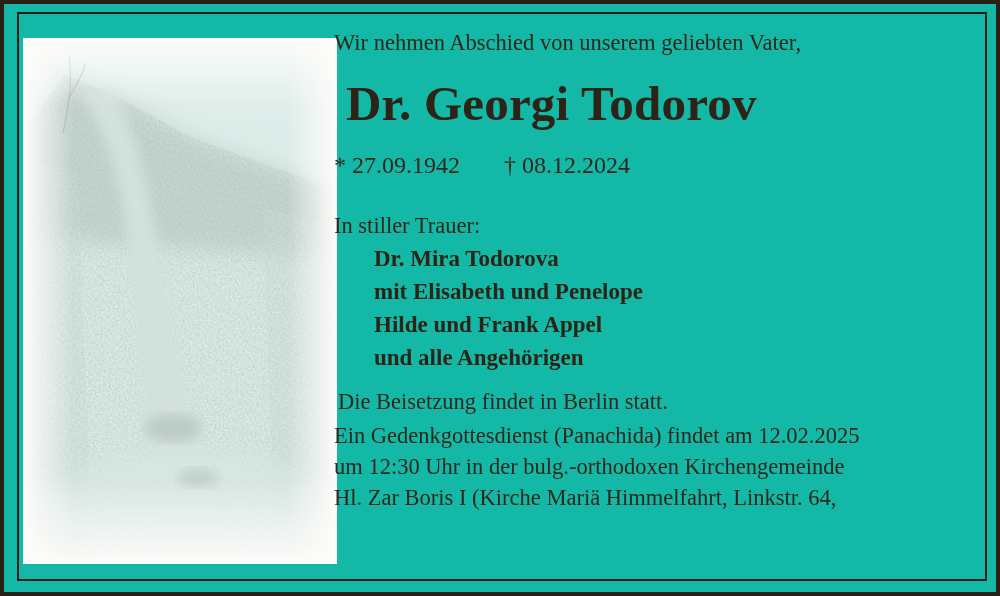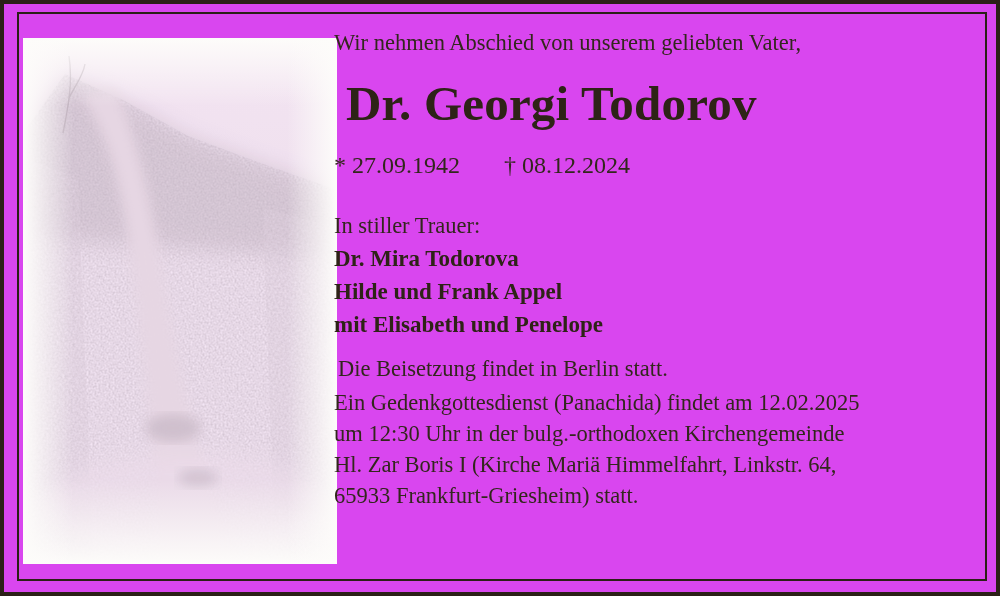--- a/index.html
+++ b/index.html
@@ -1,20 +1,20 @@
 <!DOCTYPE html>
 <html><head>
 <meta charset="utf-8">
 <style>
   html,body{margin:0;padding:0;background:#ffffff;}
   .page{
     position:relative;
     width:1000px;height:596px;
     box-sizing:border-box;
-    background:#d946ef;
+    background:#14b8a6;
     border:4px solid #2b2017;
     overflow:hidden;
     font-family:"Liberation Serif", serif;
   }
   .bottom-shade{
     position:absolute;left:0;right:0;bottom:-4px;height:3px;
     background:#97928c;z-index:5;
   }
   .inner-frame{
     position:absolute;left:13px;top:8px;right:9px;bottom:11px;
@@ -43,21 +43,21 @@
     margin:20px 0 0 12px;
     font-family:Liberation Serif, serif;
     font-weight:bold;
     font-size:49px;line-height:50px;
     letter-spacing:0.2px;
     color:#2e2317;
   }
   .dates{margin-top:22px;font-size:24px;line-height:28px;}
   .death{margin-left:38px;}
   .trauer{margin:30px 16px 0 0;font-size:22.5px;line-height:33px;}
-  .mourners{font-weight:bold;font-size:23px;line-height:33px;color:#2e2317;}
+  .mourners{font-weight:bold;font-size:23px;line-height:33px;color:#2e2317;margin-left:40px;}
   .burial{margin:12px 0 0 4px;font-size:22.5px;line-height:32px;}
   .memorial{margin-top:2px;font-size:22.5px;line-height:31px;}
 </style>
 </head>
 <body>
 
 <div class="page">
 
   <div class="inner-frame"></div>
 
@@ -128,29 +128,29 @@
 
     <div class="dates">
       <span class="birth">* 27.09.1942</span>
       <span class="death">† 08.12.2024</span>
     </div>
 
     <p class="trauer">In stiller Trauer:</p>
 
     <div class="mourners">
       <div>Dr. Mira Todorova</div>
+      <div>mit Elisabeth und Penelope</div>
       <div>Hilde und Frank Appel</div>
-      <div>mit Elisabeth und Penelope</div>
+      <div>und alle Angehörigen</div>
     </div>
 
     <p class="burial">Die Beisetzung findet in Berlin statt.</p>
 
     <div class="memorial">
       <div>Ein Gedenkgottesdienst (Panachida) findet am 12.02.2025</div>
       <div>um 12:30 Uhr in der bulg.-orthodoxen Kirchengemeinde</div>
       <div>Hl. Zar Boris I (Kirche Mariä Himmelfahrt, Linkstr. 64,</div>
-      <div>65933 Frankfurt-Griesheim) statt.</div>
     </div>
 
   </div>
 
   <div class="bottom-shade"></div>
 </div>
 
 </body></html>

